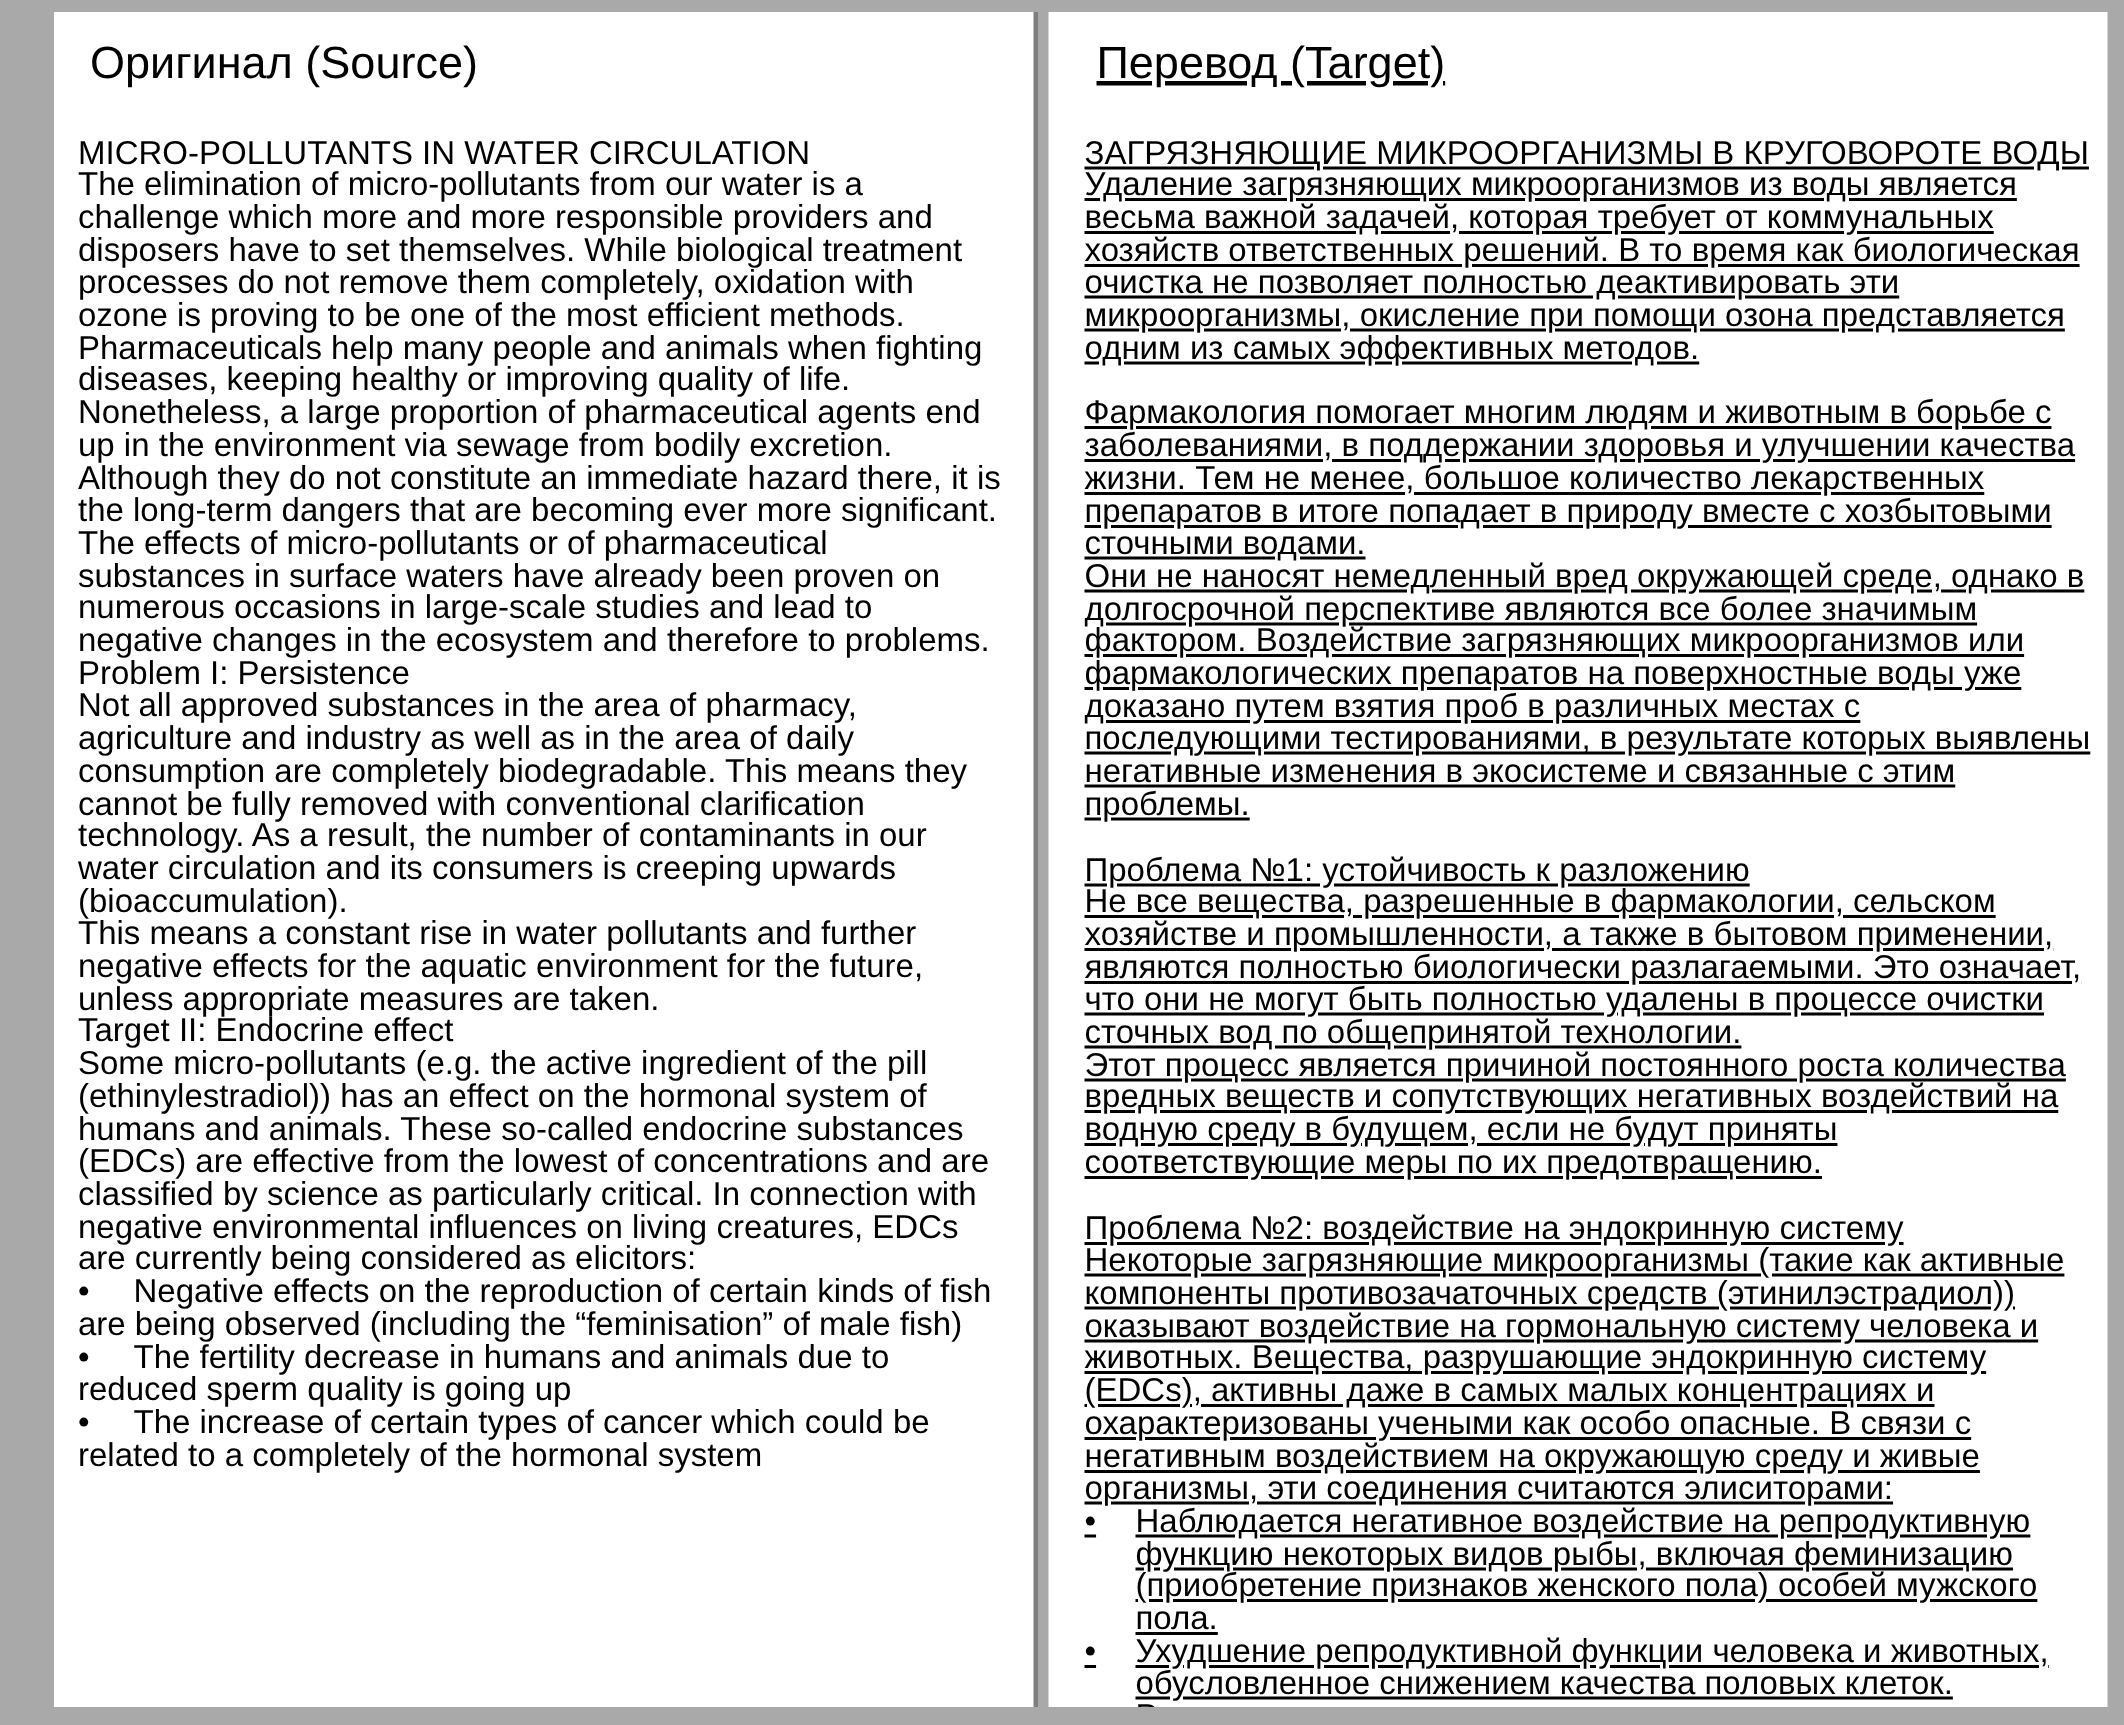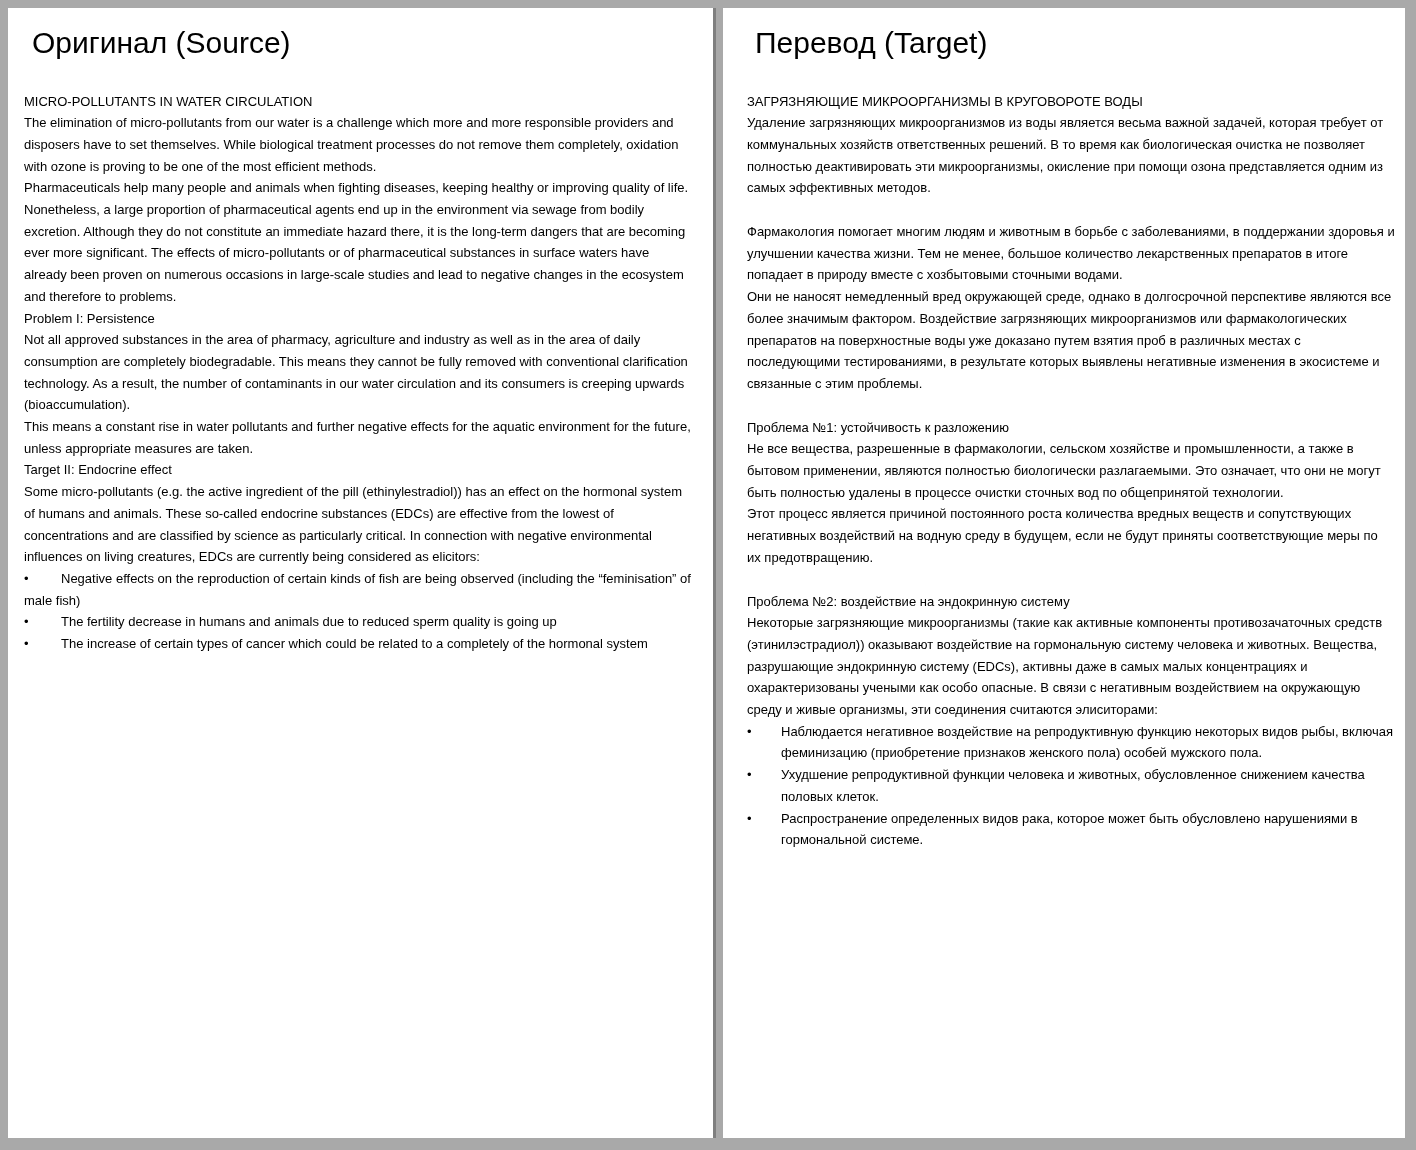--- a/index.html
+++ b/index.html
@@ -6,38 +6,40 @@
   .frame{
     width:1416px;height:1150px;box-sizing:border-box;
     background:#a9a9a9;
     padding:8px 11px 12px 8px;
     display:flex;
     font-family:"Liberation Sans","DejaVu Sans",sans-serif;
     color:#000;
   }
   .panel{background:#ffffff;box-sizing:border-box;overflow:hidden;}
   .panel-left{
-    width:708px;
+    width:656px;
     border-right:3px solid #7f7f7f;
     padding:18px 20px 0 16px;
+    margin-left:28px;
   }
   .mid-gap{width:7px;flex:0 0 auto;}
   .panel-right{
     flex:1;
     padding:18px 10px 0 24px;
+    text-decoration:underline;
   }
   .panel-title{
     font-size:30px;
     font-weight:400;
     line-height:1.15;
     margin:0 0 0 8px;
   }
   .body-text{
     margin-top:30px;
-    font-size:13px;
+    font-size:22px;
     line-height:21.7px;
   }
   .panel-right .body-text{}
   .para{margin:0;}
   .gap{margin-top:22px;}
   .bullet-flat .bchar{display:inline-block;width:37px;}
   .bullet-hang{display:flex;}
   .bullet-hang .bchar{flex:0 0 34px;}
   .bullet-hang .btext{flex:1;}
 </style>

